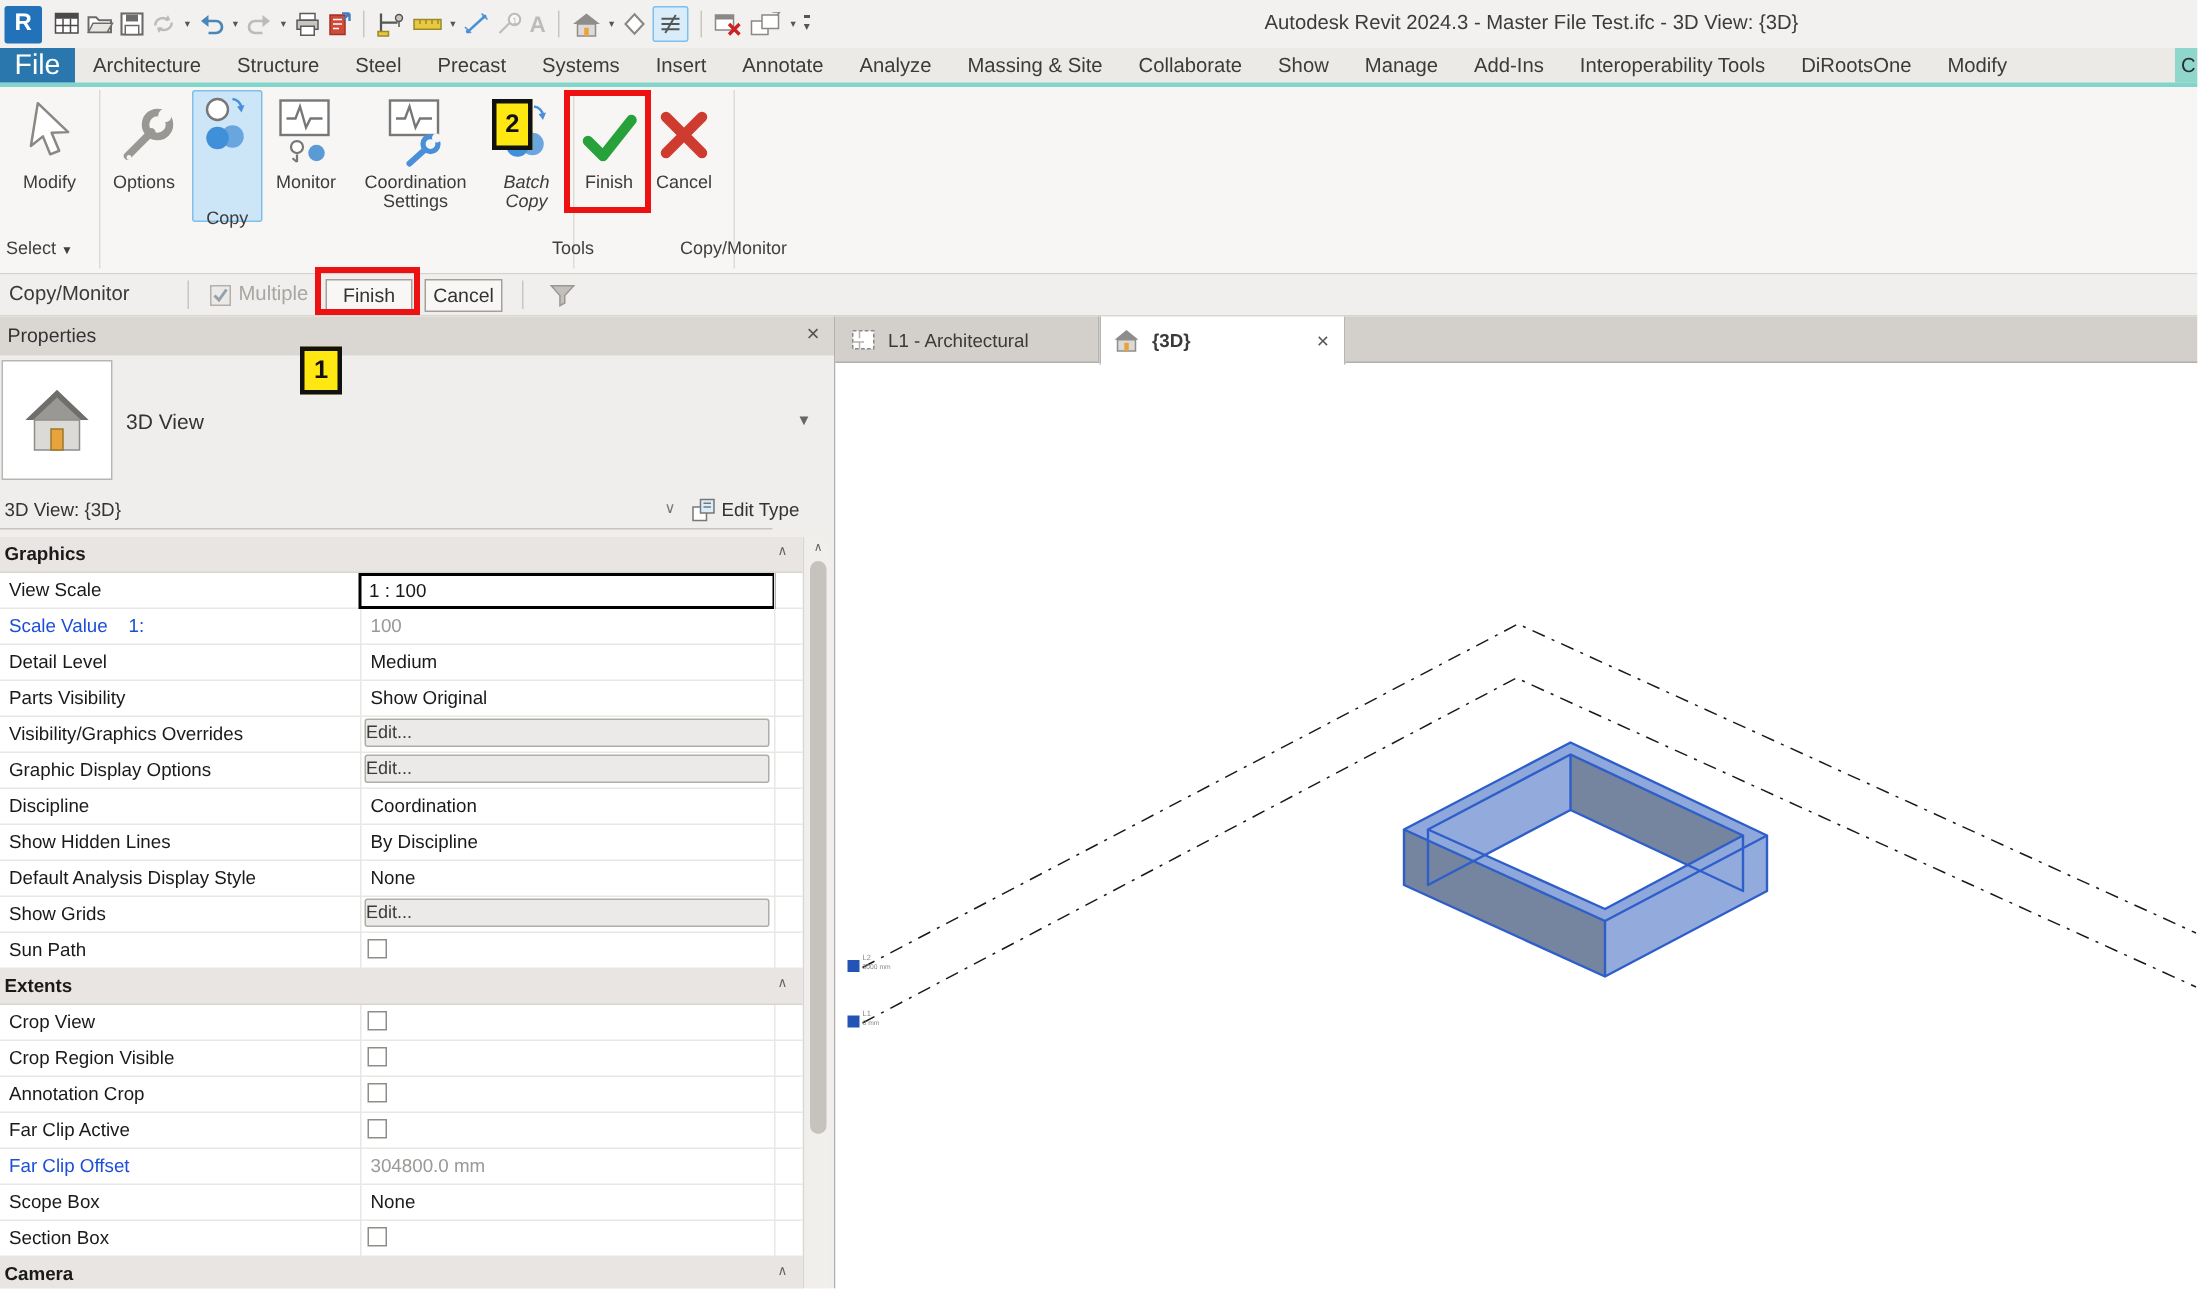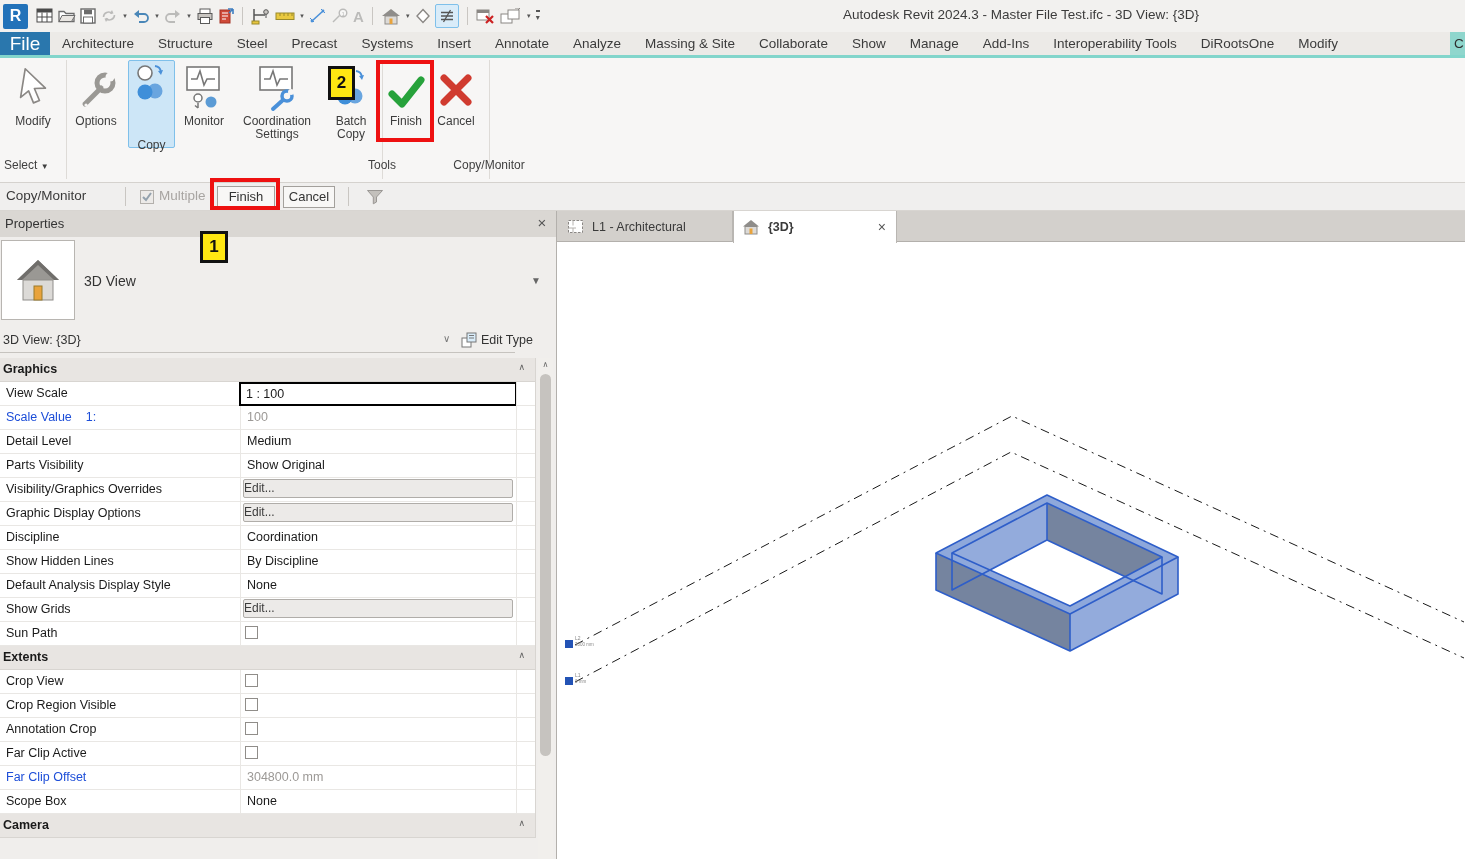--- a/index.html
+++ b/index.html
@@ -328,21 +328,21 @@
   <div class="rbtn" style="left:326px;width:50px;">
     <span class="ricon">
         <svg width="42" height="46">
           <circle cx="16" cy="12" r="7" fill="#fff" stroke="#777" stroke-width="1.6"></circle>
           <path d="M26 5a7 7 0 0 1 6 6" stroke="#4a90d9" stroke-width="1.8" fill="none"></path>
           <path d="M34 9l-2 5-3-4z" fill="#4a90d9"></path>
           <circle cx="25" cy="30" r="7.5" fill="#69a5df"></circle>
           <circle cx="15" cy="31" r="7.5" fill="#3f8fd9"></circle>
         </svg>
       </span>
-    <span style="width:46px;">Batch Copy</span>
+    <span style="width:46px;font-style:italic;">Batch Copy</span>
   </div>
 
   <div class="rbtn" style="left:383px;width:46px;">
     <span class="ricon">
         <svg width="40" height="44">
           <path d="M6 26l10 10 19-24" fill="none" stroke="#27a23b" stroke-width="7" stroke-linecap="round" stroke-linejoin="round"></path>
         </svg>
       </span>
     <span>Finish</span>
   </div>
@@ -511,20 +511,27 @@
         <span class="pend"></span>
       </div>
       <div class="prow disabled">
         <span class="plabel dis">Far Clip Offset</span>
         <span class="pval vdis">304800.0 mm</span>
         <span class="pend"></span>
       </div>
       <div class="prow text">
         <span class="plabel">Scope Box</span>
         <span class="pval">None</span>
+        <span class="pend"></span>
+      </div>
+      <div class="prow checkbox">
+        <span class="plabel">Section Box</span>
+        <span class="pval">
+          <span class="pcb"></span>
+        </span>
         <span class="pend"></span>
       </div>
       <div class="prow section">
         <span class="plabel">Camera</span>
         <span class="seccol">∧</span>
       </div>
     </div>
   <div class="pscroll">
     <span class="psarrow">∧</span>
     <span class="psthumb"></span>

